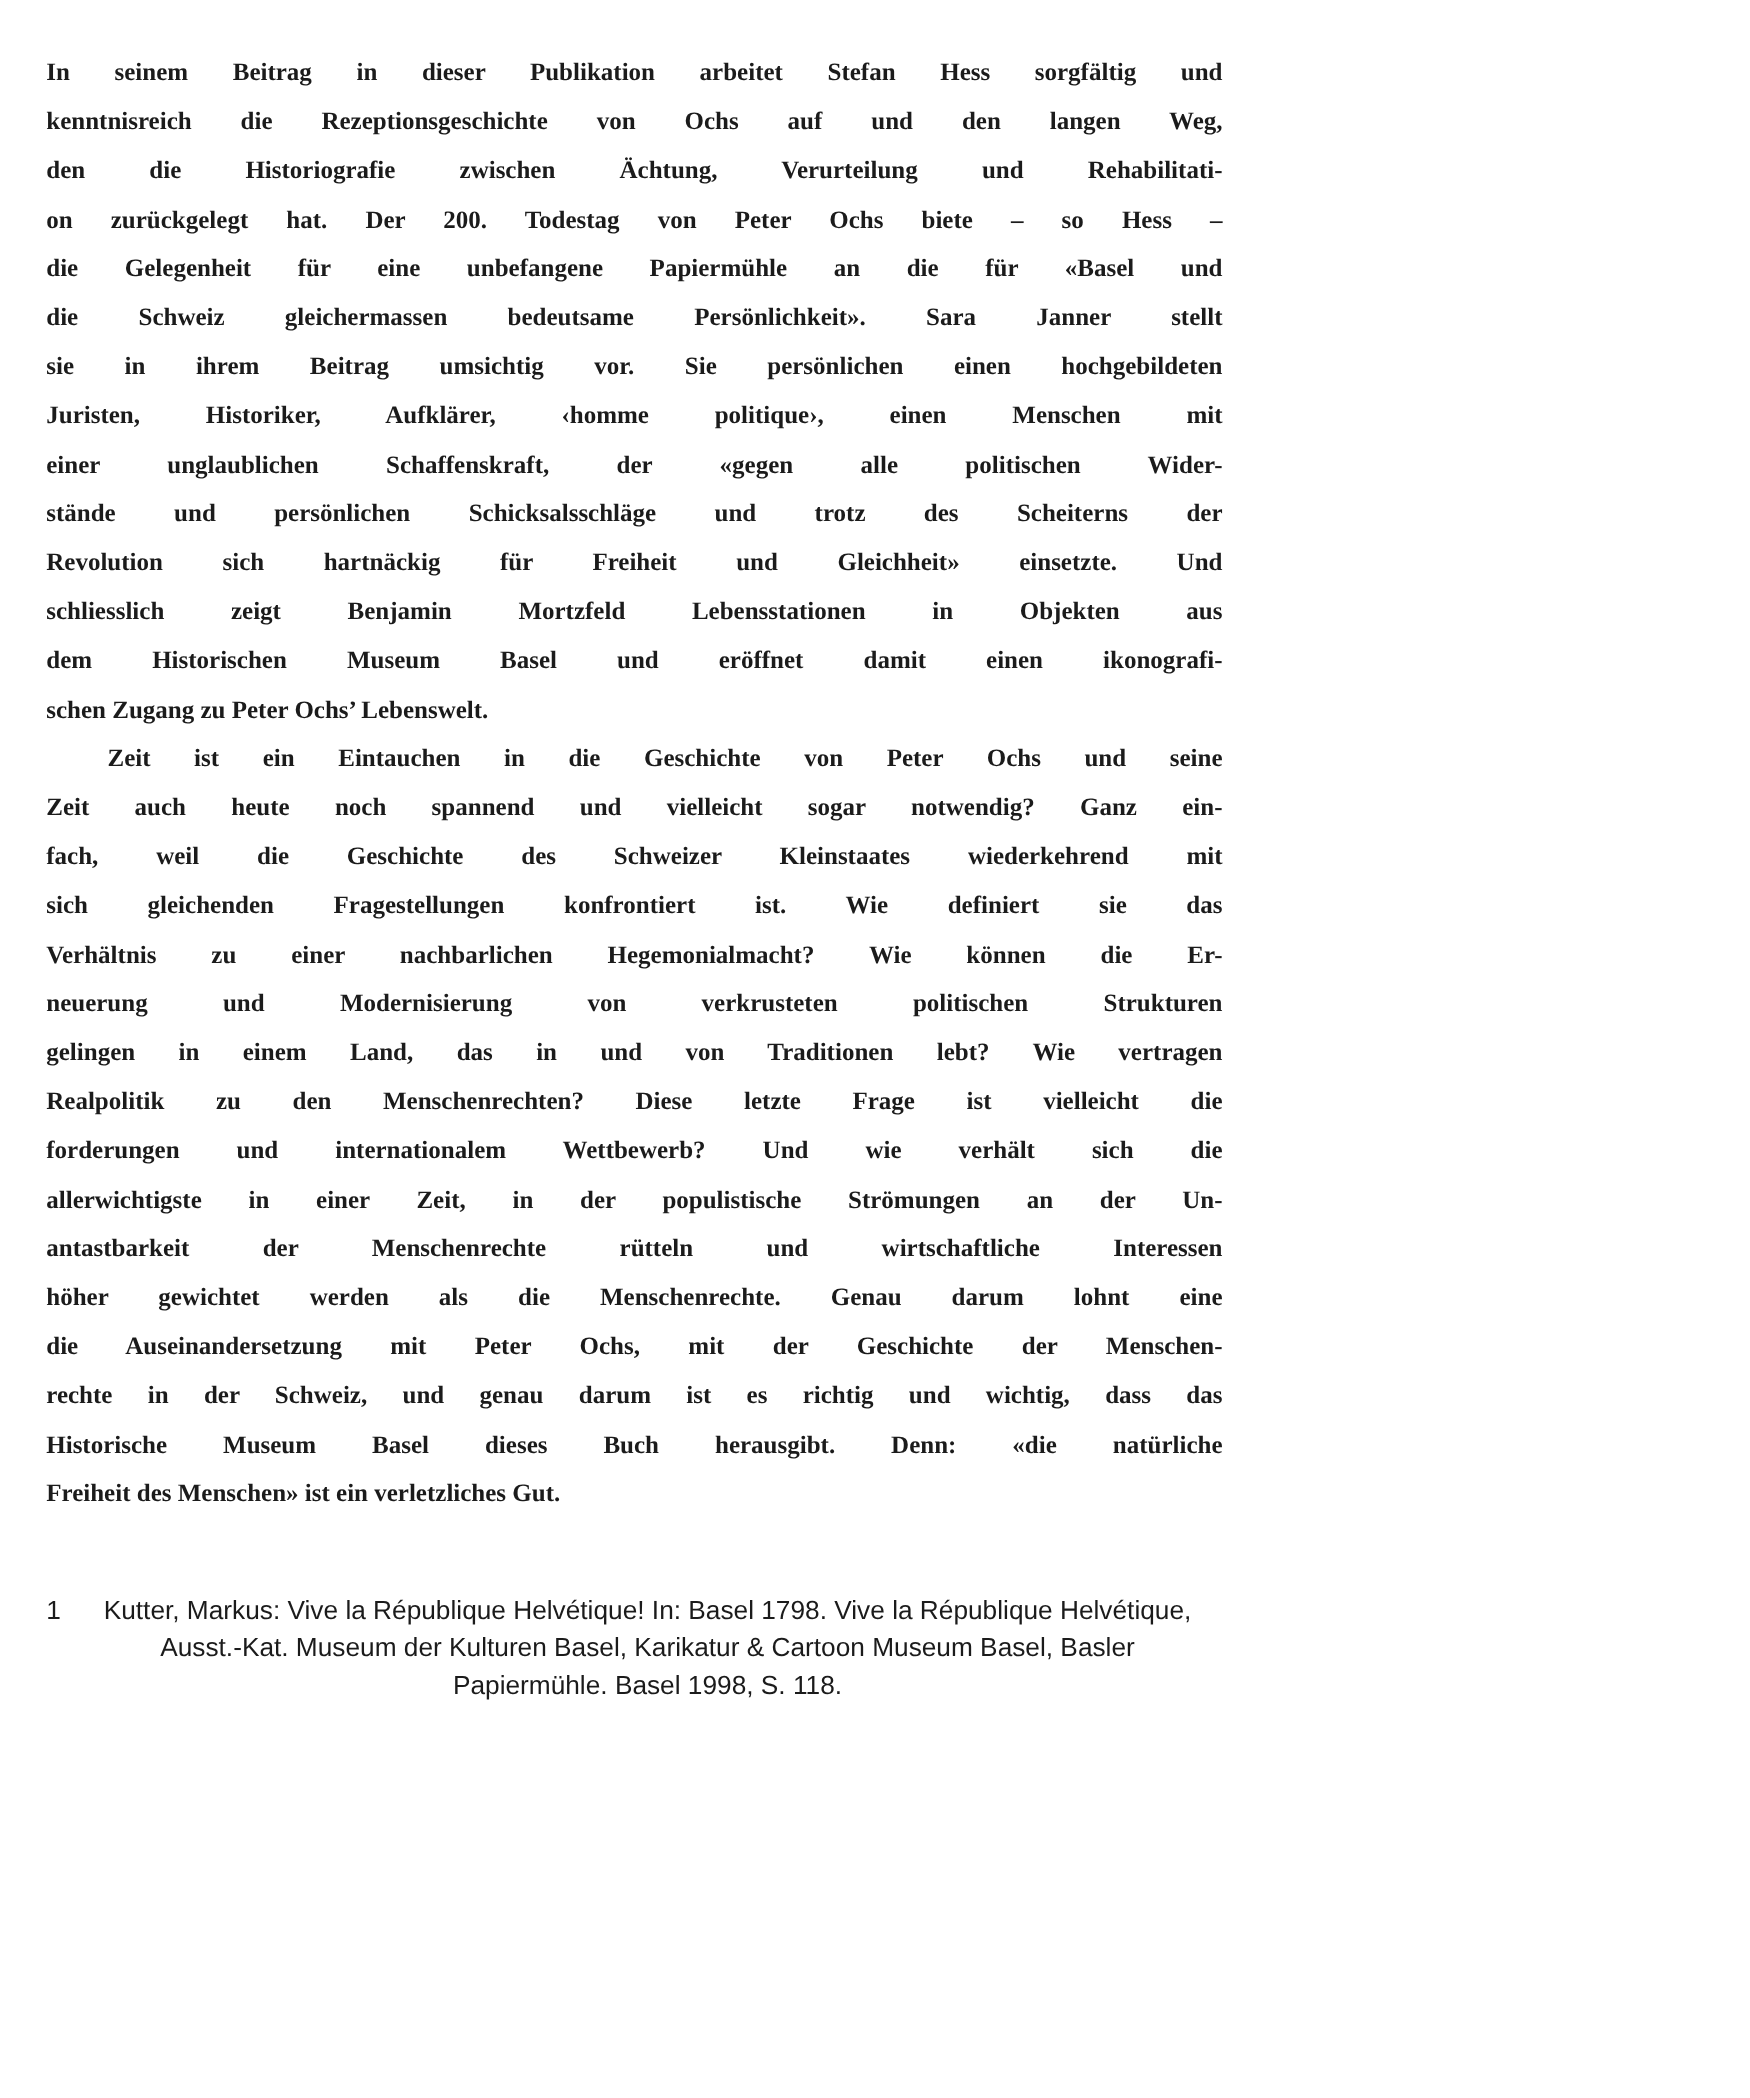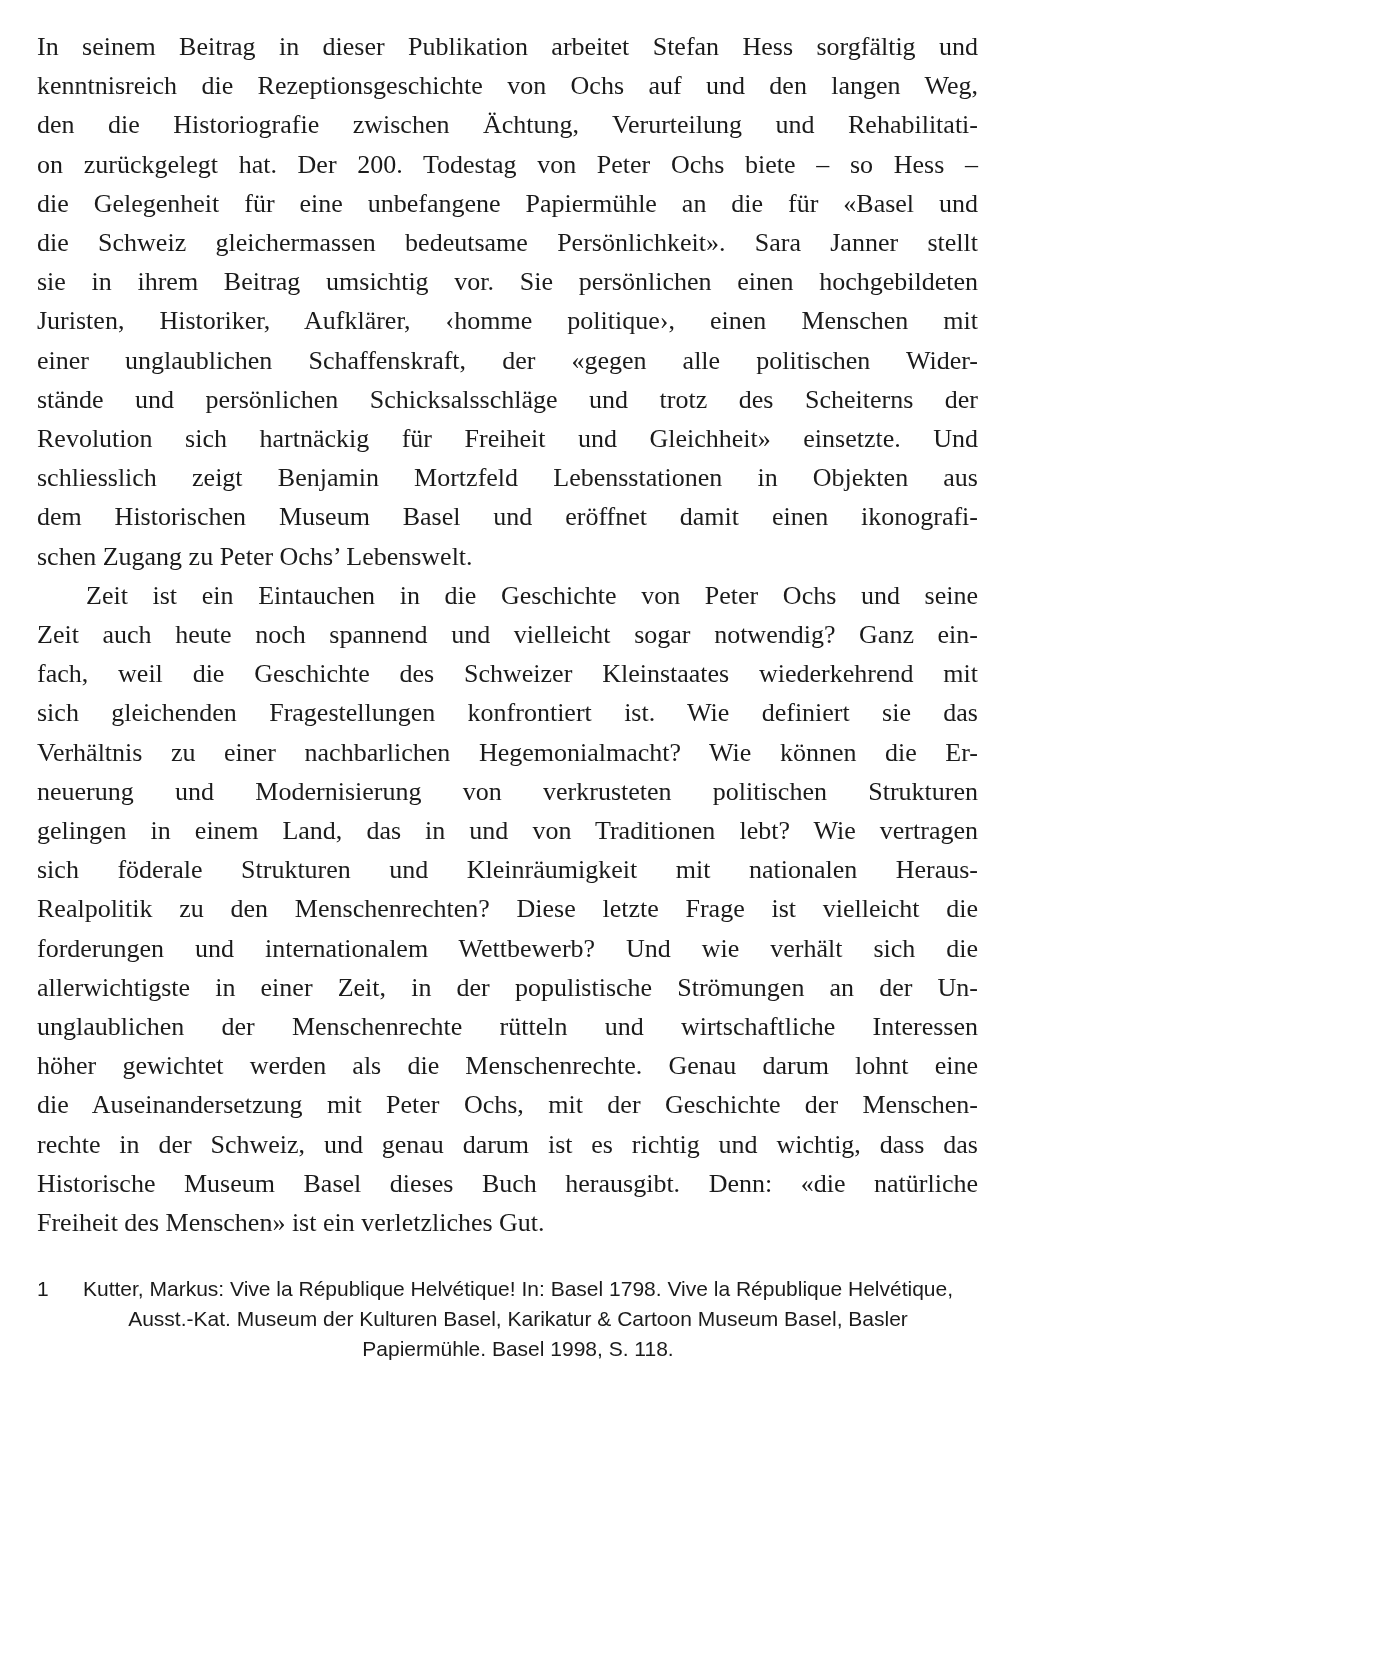--- a/index.html
+++ b/index.html
@@ -11,25 +11,26 @@
     position: relative;
     width: 1400px;
     height: 1678px;
     background: #ffffff;
     overflow: hidden;
     font-family: "Liberation Serif", serif;
   }
   .body-text {
     position: absolute;
     left: 37px;
-    top: 27px;
+    top: 39px;
     width: 941px;
-    font-size: 26px;
+    font-size: 20px;
     line-height: 39.2px;
     color: #1b1b1b;
+    font-weight: bold;
   }
   .paragraph .line {
     white-space: nowrap;
     text-align: justify;
     text-align-last: justify;
   }
   .paragraph .line.last {
     text-align-last: left;
   }
   .paragraph.indent-first .line.first {
@@ -80,25 +81,24 @@
         <div class="line last">schen Zugang zu Peter Ochs’ Lebenswelt.</div>
       </div>
     <div class="paragraph indent-first">
         <div class="line first">Zeit ist ein Eintauchen in die Geschichte von Peter Ochs und seine</div>
         <div class="line">Zeit auch heute noch spannend und vielleicht sogar notwendig? Ganz ein-</div>
         <div class="line">fach, weil die Geschichte des Schweizer Kleinstaates wiederkehrend mit</div>
         <div class="line">sich gleichenden Fragestellungen konfrontiert ist. Wie definiert sie das</div>
         <div class="line">Verhältnis zu einer nachbarlichen Hegemonialmacht? Wie können die Er-</div>
         <div class="line">neuerung und Modernisierung von verkrusteten politischen Strukturen</div>
         <div class="line">gelingen in einem Land, das in und von Traditionen lebt? Wie vertragen</div>
-        <div class="line">sich föderale Strukturen und Kleinräumigkeit mit nationalen Heraus-</div>
         <div class="line">Realpolitik zu den Menschenrechten? Diese letzte Frage ist vielleicht die</div>
         <div class="line">forderungen und internationalem Wettbewerb? Und wie verhält sich die</div>
         <div class="line">allerwichtigste in einer Zeit, in der populistische Strömungen an der Un-</div>
-        <div class="line">unglaublichen der Menschenrechte rütteln und wirtschaftliche Interessen</div>
+        <div class="line">antastbarkeit der Menschenrechte rütteln und wirtschaftliche Interessen</div>
         <div class="line">höher gewichtet werden als die Menschenrechte. Genau darum lohnt eine</div>
         <div class="line">die Auseinandersetzung mit Peter Ochs, mit der Geschichte der Menschen-</div>
         <div class="line">rechte in der Schweiz, und genau darum ist es richtig und wichtig, dass das</div>
         <div class="line">Historische Museum Basel dieses Buch herausgibt. Denn: «die natürliche</div>
         <div class="line last">Freiheit des Menschen» ist ein verletzliches Gut.</div>
       </div>
   </div>
 
   <div class="footnote">
     <span class="fn-number">1</span>

